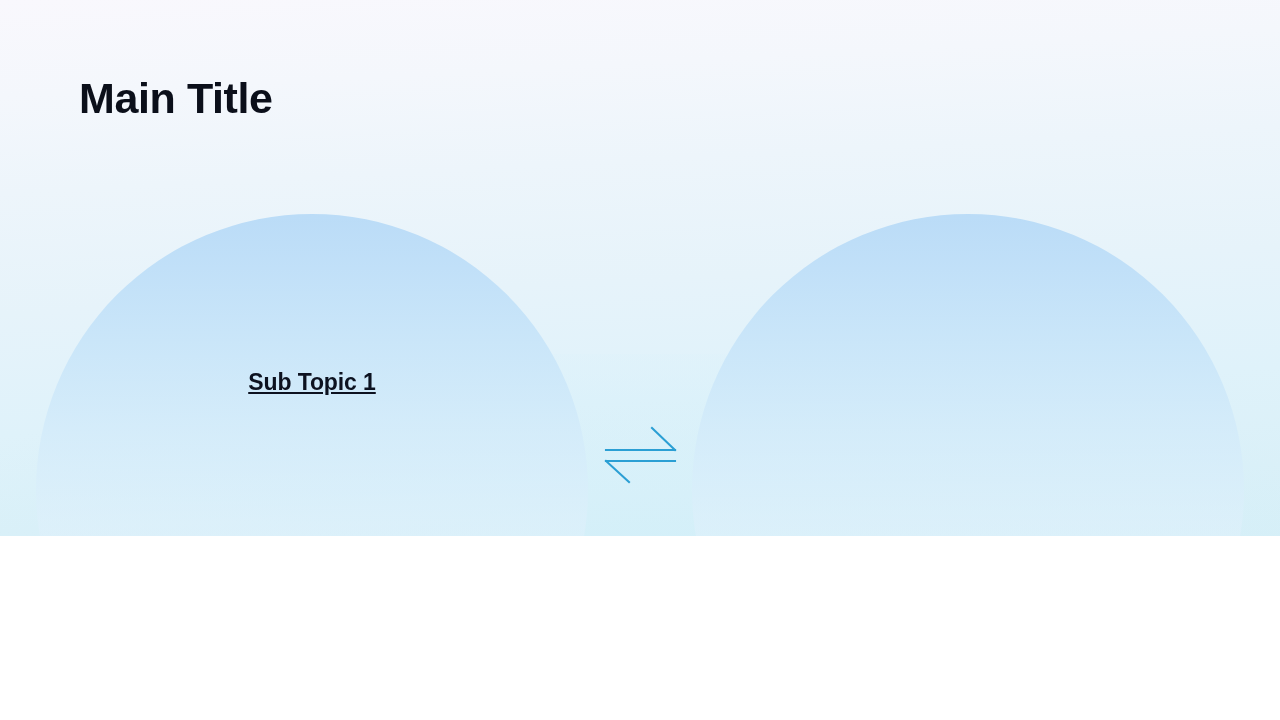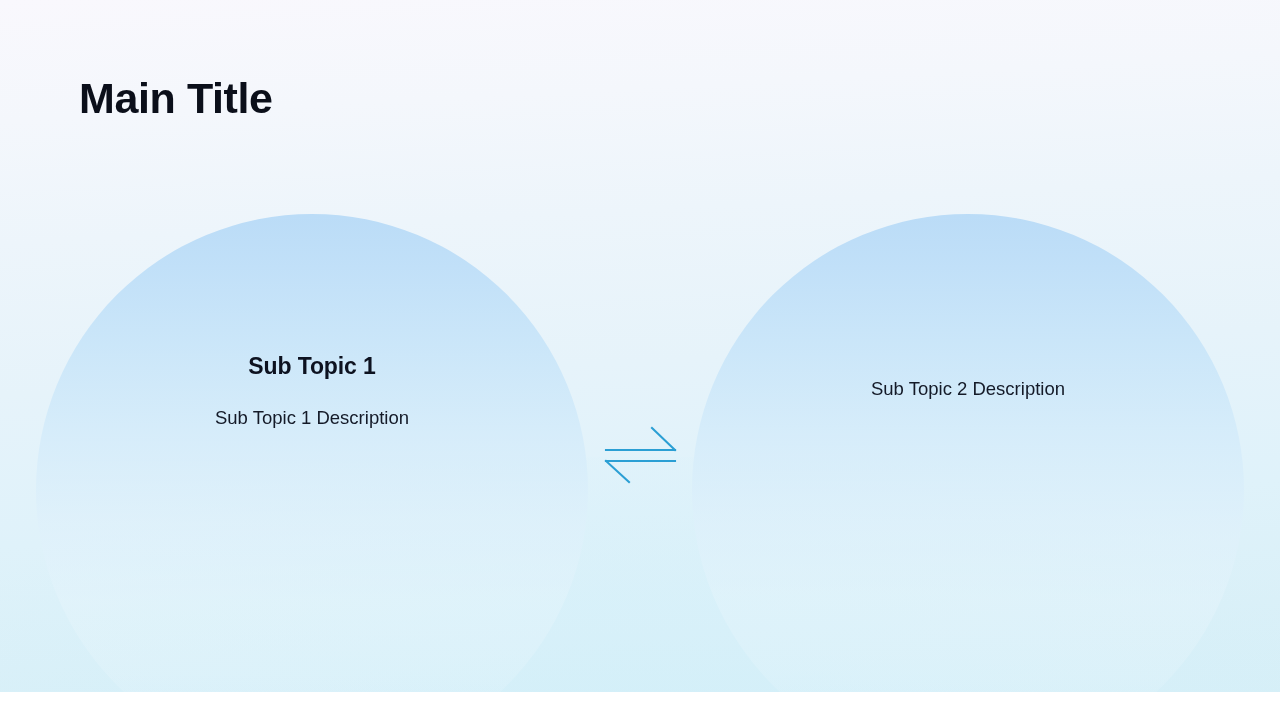--- a/index.html
+++ b/index.html
@@ -10,21 +10,21 @@
   body {
     width: 1280px;
     height: 720px;
     overflow: hidden;
     font-family: "Liberation Sans", "DejaVu Sans", sans-serif;
   }
 
   #slide {
     position: relative;
     width: 1280px;
-    height: 692px;
+    height: 536px;
     overflow: hidden;
     background: linear-gradient(
       177deg,
       #f9f8fd 0%,
       #f4f7fc 16%,
       #edf5fb 32%,
       #e6f3fa 52%,
       #dff2fa 72%,
       #daf0f8 88%,
       #d6eff7 100%
@@ -95,27 +95,28 @@
   .topic {
     position: absolute;
     top: 352px;
     width: 560px;
     text-align: center;
   }
   .topic-left  { left: 32px; }
   .topic-right { left: 688px; }
 
   .topic-heading {
-    margin: 0;
+    margin: 16px;
     font-size: 23px;
     font-weight: 700;
     color: #0d1220;
     letter-spacing: -0.1px;
     line-height: 1.25;
     white-space: nowrap;
+    text-decoration: underline;
   }
   .topic-desc {
     margin: 25px 0 0 0;
     font-size: 18.5px;
     font-weight: 400;
     color: #141a28;
     line-height: 1.3;
     white-space: nowrap;
   }
 
@@ -144,25 +145,23 @@
   <div class="ambient-wash"></div>
 
   <div class="circle circle-left"></div>
 
   <div class="circle circle-right"></div>
 
   <h1 class="page-title">Main Title</h1>
 
   <div class="topic topic-left">
     <div class="topic-heading">Sub Topic 1</div>
-    <div class="topic-desc">Sub Topic 1 Description</div>
   </div>
 
   <div class="topic topic-right">
-    <div class="topic-desc">Sub Topic 2 Description</div>
   </div>
 
   <div class="exchange-arrows">
     <svg viewBox="0 0 84 60" xmlns="http://www.w3.org/2000/svg">
 
       <path d="M 8 30 L 77 30" fill="none" stroke="#2b9fd4" stroke-width="2.1" stroke-linecap="square"></path>
       <path d="M 54 8 L 77 30" fill="none" stroke="#2b9fd4" stroke-width="2.1" stroke-linecap="square"></path>
 
       <path d="M 8 41 L 77 41" fill="none" stroke="#2b9fd4" stroke-width="2.1" stroke-linecap="square"></path>
       <path d="M 8 41 L 31 62" fill="none" stroke="#2b9fd4" stroke-width="2.1" stroke-linecap="square"></path>

